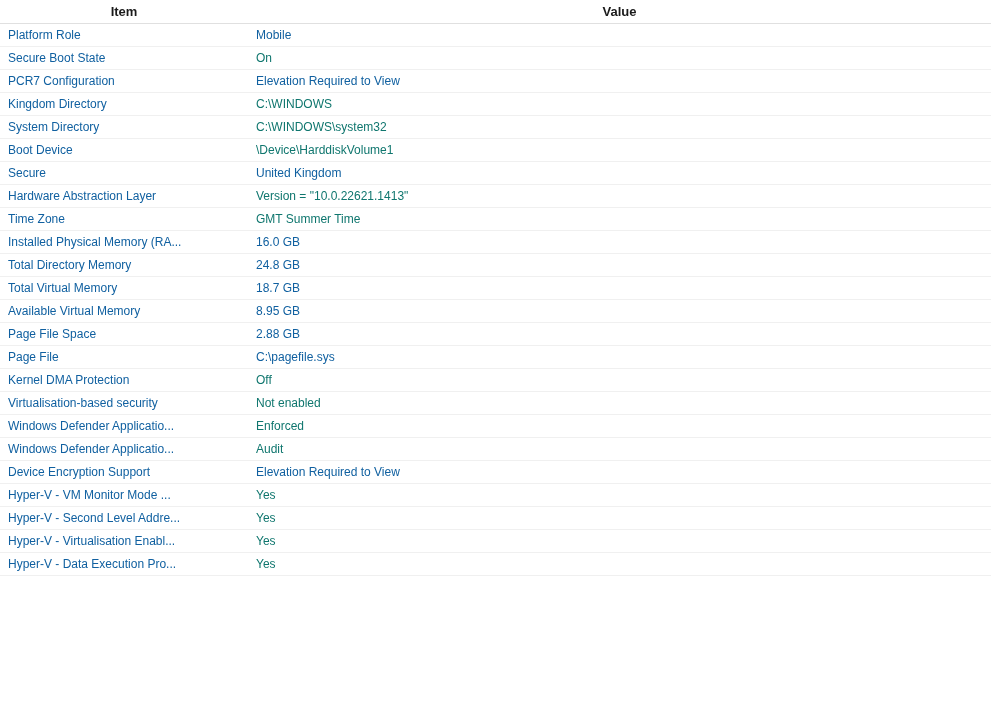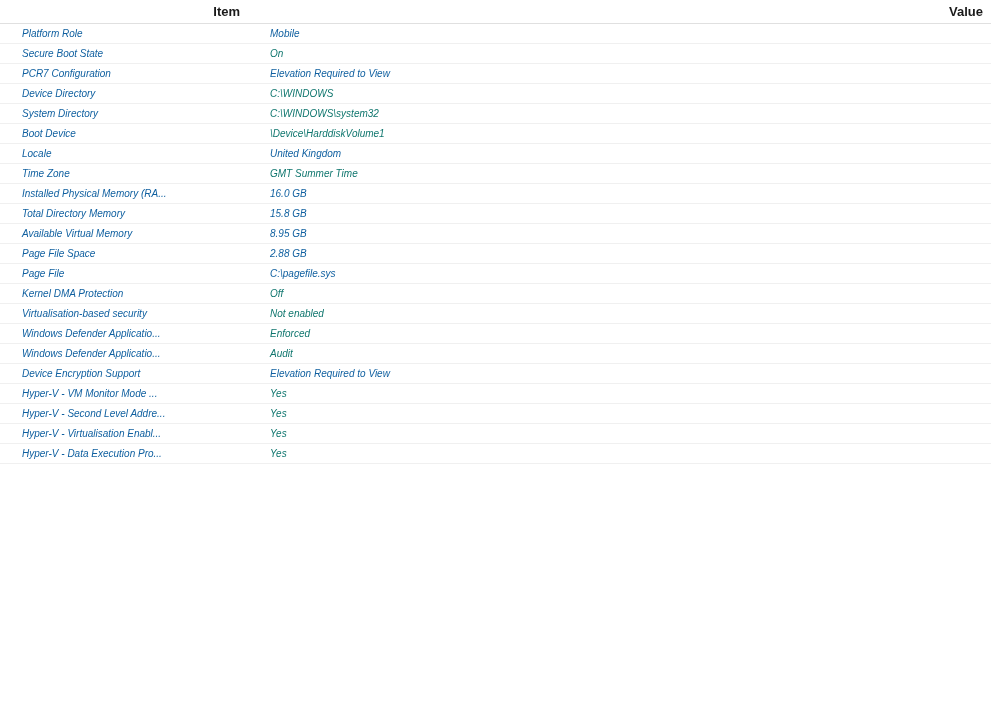--- a/index.html
+++ b/index.html
@@ -20,39 +20,38 @@
       overflow: auto;
     }
     table {
       width: 100%;
       border-collapse: collapse;
     }
     thead tr {
       background: #ffffff;
     }
     thead th {
-      text-align: right;
+      text-align: center;
       padding: 4px 8px;
       font-weight: 600;
       font-size: 13px;
       color: #1a1a1a;
       border-bottom: 1px solid #e0e0e0;
     }
     tbody tr {
       border-bottom: 1px solid #f0f0f0;
     }
     tbody td {
-      padding: 4px 22px;
-      font-size: 10px;
+      padding: 4px 8px;
+      font-size: 12px;
       vertical-align: middle;
       white-space: nowrap;
       overflow: hidden;
       text-overflow: ellipsis;
       max-width: 0;
-      font-style: italic;
     }
     .col-item {
       width: 248px;
       color: #1060a0;
     }
     .col-value {
       width: 743px;
       color: #1060a0;
       margin-top: 47px;
     }
@@ -86,46 +85,54 @@
         </tr>
         <tr>
           <td class="col-item">Secure Boot State</td>
           <td class="col-value black">On</td>
         </tr>
         <tr>
           <td class="col-item">PCR7 Configuration</td>
           <td class="col-value">Elevation Required to View</td>
         </tr>
         <tr>
-          <td class="col-item">Device Directory</td>
+          <td class="col-item">Kingdom Directory</td>
           <td class="col-value black">C:\WINDOWS</td>
         </tr>
         <tr>
           <td class="col-item">System Directory</td>
           <td class="col-value black">C:\WINDOWS\system32</td>
         </tr>
         <tr>
           <td class="col-item">Boot Device</td>
           <td class="col-value black">\Device\HarddiskVolume1</td>
         </tr>
         <tr>
-          <td class="col-item">Locale</td>
+          <td class="col-item">Secure</td>
           <td class="col-value">United Kingdom</td>
+        </tr>
+        <tr>
+          <td class="col-item">Hardware Abstraction Layer</td>
+          <td class="col-value black">Version = "10.0.22621.1413"</td>
         </tr>
         <tr>
           <td class="col-item">Time Zone</td>
           <td class="col-value black">GMT Summer Time</td>
         </tr>
         <tr>
           <td class="col-item">Installed Physical Memory (RA...</td>
           <td class="col-value">16.0 GB</td>
         </tr>
         <tr>
           <td class="col-item">Total Directory Memory</td>
-          <td class="col-value">15.8 GB</td>
+          <td class="col-value">24.8 GB</td>
+        </tr>
+        <tr>
+          <td class="col-item">Total Virtual Memory</td>
+          <td class="col-value">18.7 GB</td>
         </tr>
         <tr>
           <td class="col-item">Available Virtual Memory</td>
           <td class="col-value">8.95 GB</td>
         </tr>
         <tr>
           <td class="col-item">Page File Space</td>
           <td class="col-value">2.88 GB</td>
         </tr>
         <tr>

